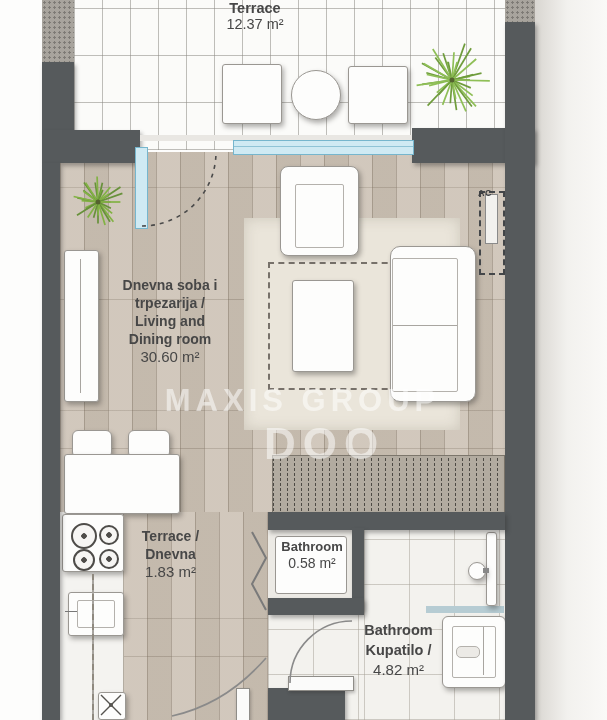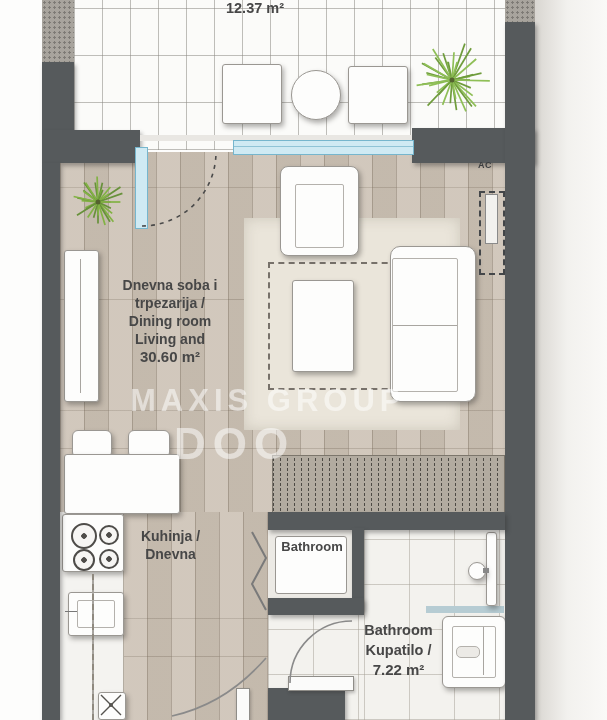--- a/index.html
+++ b/index.html
@@ -48,23 +48,23 @@
     background-image:radial-gradient(circle,#4e4c49 0 2.5px, transparent 3px);}
   .glass{background:#cfeaf3;border:1px solid #76b6cd;z-index:7;}
   .partition{background:#b6ccd3;z-index:4;}
   .acdash{border:2px dashed #44474a;background:transparent;z-index:4;}
   .acunit{background:#f2f1ee;border:1px solid #8a8a8a;z-index:4;}
   .leaf{background:#fbfbfa;border:1px solid #8f8d88;z-index:7;box-shadow:1px 2px 3px rgba(50,48,45,.3);}
 
   
   .label{position:absolute;z-index:9;text-align:center;color:#474747;font-weight:700;}
   .label div{white-space:nowrap;}
-  .label .area{font-weight:700;}
+  .label .area{font-weight:400;}
   .ac-label{position:absolute;z-index:9;font-size:9px;font-weight:800;color:#3c3e40;letter-spacing:.5px;}
-  .watermark{position:absolute;z-index:10;color:rgba(255,255,255,.52);
+  .watermark{position:absolute;z-index:10;text-align:center;color:rgba(255,255,255,.52);
     font-weight:700;pointer-events:none;line-height:1.12;}
   .watermark .wm1{font-size:31px;letter-spacing:5px;}
   .watermark .wm2{font-size:44px;letter-spacing:7px;margin-left:44px;}
 
   .overlay{position:absolute;left:0;top:0;z-index:8;pointer-events:none;}
   .right-bg{z-index:0;background:linear-gradient(90deg,#d9d6d1 0,#f2f1ee 45%,#faf9f7 100%);}
 </style>
 </head>
 <body>
 
@@ -124,21 +124,21 @@
   <div class="furn round" style="left:468px;top:562px;width:16px;height:16px"></div>
   <div class="abs" style="left:483px;top:568px;width:6px;height:5px;background:#888;z-index:4"></div>
   <div class="furn" style="left:442px;top:616px;width:62px;height:70px;border-radius:6px">
     <div class="inner" style="left:9px;top:9px;width:42px;height:50px"></div>
     <div class="inner" style="left:13px;top:29px;width:22px;height:10px;border-radius:5px;background:#eceae6"></div>
     <div class="line-v" style="left:40px;top:10px;height:48px"></div>
   </div>
 
   <div class="abs acdash" style="left:479px;top:191px;width:22px;height:80px"></div>
   <div class="abs acunit" style="left:485px;top:194px;width:11px;height:48px"></div>
-  <div class="ac-label" style="left:478px;top:160px">AC</div>
+  <div class="ac-label" style="left:478px;top:188px">AC</div>
 
   <div class="abs wall tex" style="left:42px;top:0;width:32px;height:64px"></div>
   <div class="abs wall" style="left:42px;top:62px;width:32px;height:70px"></div>
   <div class="abs wall" style="left:42px;top:130px;width:98px;height:33px"></div>
   <div class="abs wall tex" style="left:505px;top:0;width:30px;height:24px"></div>
   <div class="abs wall" style="left:412px;top:128px;width:123px;height:35px"></div>
   <div class="abs wall" style="left:505px;top:22px;width:30px;height:698px"></div>
   <div class="abs wall" style="left:42px;top:163px;width:18px;height:557px"></div>
   <div class="abs wall" style="left:268px;top:512px;width:237px;height:18px"></div>
   <div class="abs wall" style="left:352px;top:528px;width:12px;height:82px"></div>
@@ -226,44 +226,47 @@
         <line x1="98" y1="202" x2="110.4" y2="187.0" stroke="#82b244" stroke-width="1.7"></line>
         <line x1="98" y1="202" x2="120.5" y2="187.0" stroke="#67913a" stroke-width="1.7"></line>
         <line x1="98" y1="202" x2="108.5" y2="194.3" stroke="#82b244" stroke-width="1.7"></line>
         <line x1="98" y1="202" x2="122.4" y2="193.4" stroke="#67913a" stroke-width="1.7"></line>
         <line x1="98" y1="202" x2="120.4" y2="202.0" stroke="#82b244" stroke-width="1.7"></line>
         <circle cx="98" cy="202" r="2.5" fill="#54622f"></circle>
       </g>
   </svg>
 
   <div class="label" style="left:170px;top:0;width:170px;font-size:14.5px;line-height:16px">
+    <div>Terrace</div>
     <div class="area">12.37 m²</div>
   </div>
 
   <div class="label" style="left:90px;top:276px;width:160px;font-size:14px;line-height:18px">
     <div>Dnevna soba i</div>
     <div>trpezarija /</div>
+    <div>Living and</div>
     <div>Dining room</div>
-    <div>Living and</div>
     <div class="area" style="font-size:15px">30.60 m²</div>
   </div>
 
   <div class="label" style="left:118px;top:527px;width:105px;font-size:14px;line-height:18px">
-    <div>Kuhinja /</div>
+    <div>Terrace /</div>
     <div>Dnevna</div>
+    <div class="area" style="font-size:15px">1.83 m²</div>
   </div>
 
   <div class="label" style="left:256px;top:538px;width:112px;font-size:13px;line-height:17px">
     <div>Bathroom</div>
+    <div class="area" style="font-size:14px">0.58 m²</div>
   </div>
 
   <div class="label" style="left:336px;top:620px;width:125px;font-size:14.5px;line-height:20px">
     <div>Bathroom</div>
     <div>Kupatilo /</div>
-    <div class="area" style="font-size:15px">7.22 m²</div>
+    <div class="area" style="font-size:15px">4.82 m²</div>
   </div>
 
   <div class="watermark" style="left:130px;top:384px;width:345px">
     <div class="wm1">MAXIS GROUP</div>
     <div class="wm2">DOO</div>
   </div>
 
 </div>
 
 </body></html>

